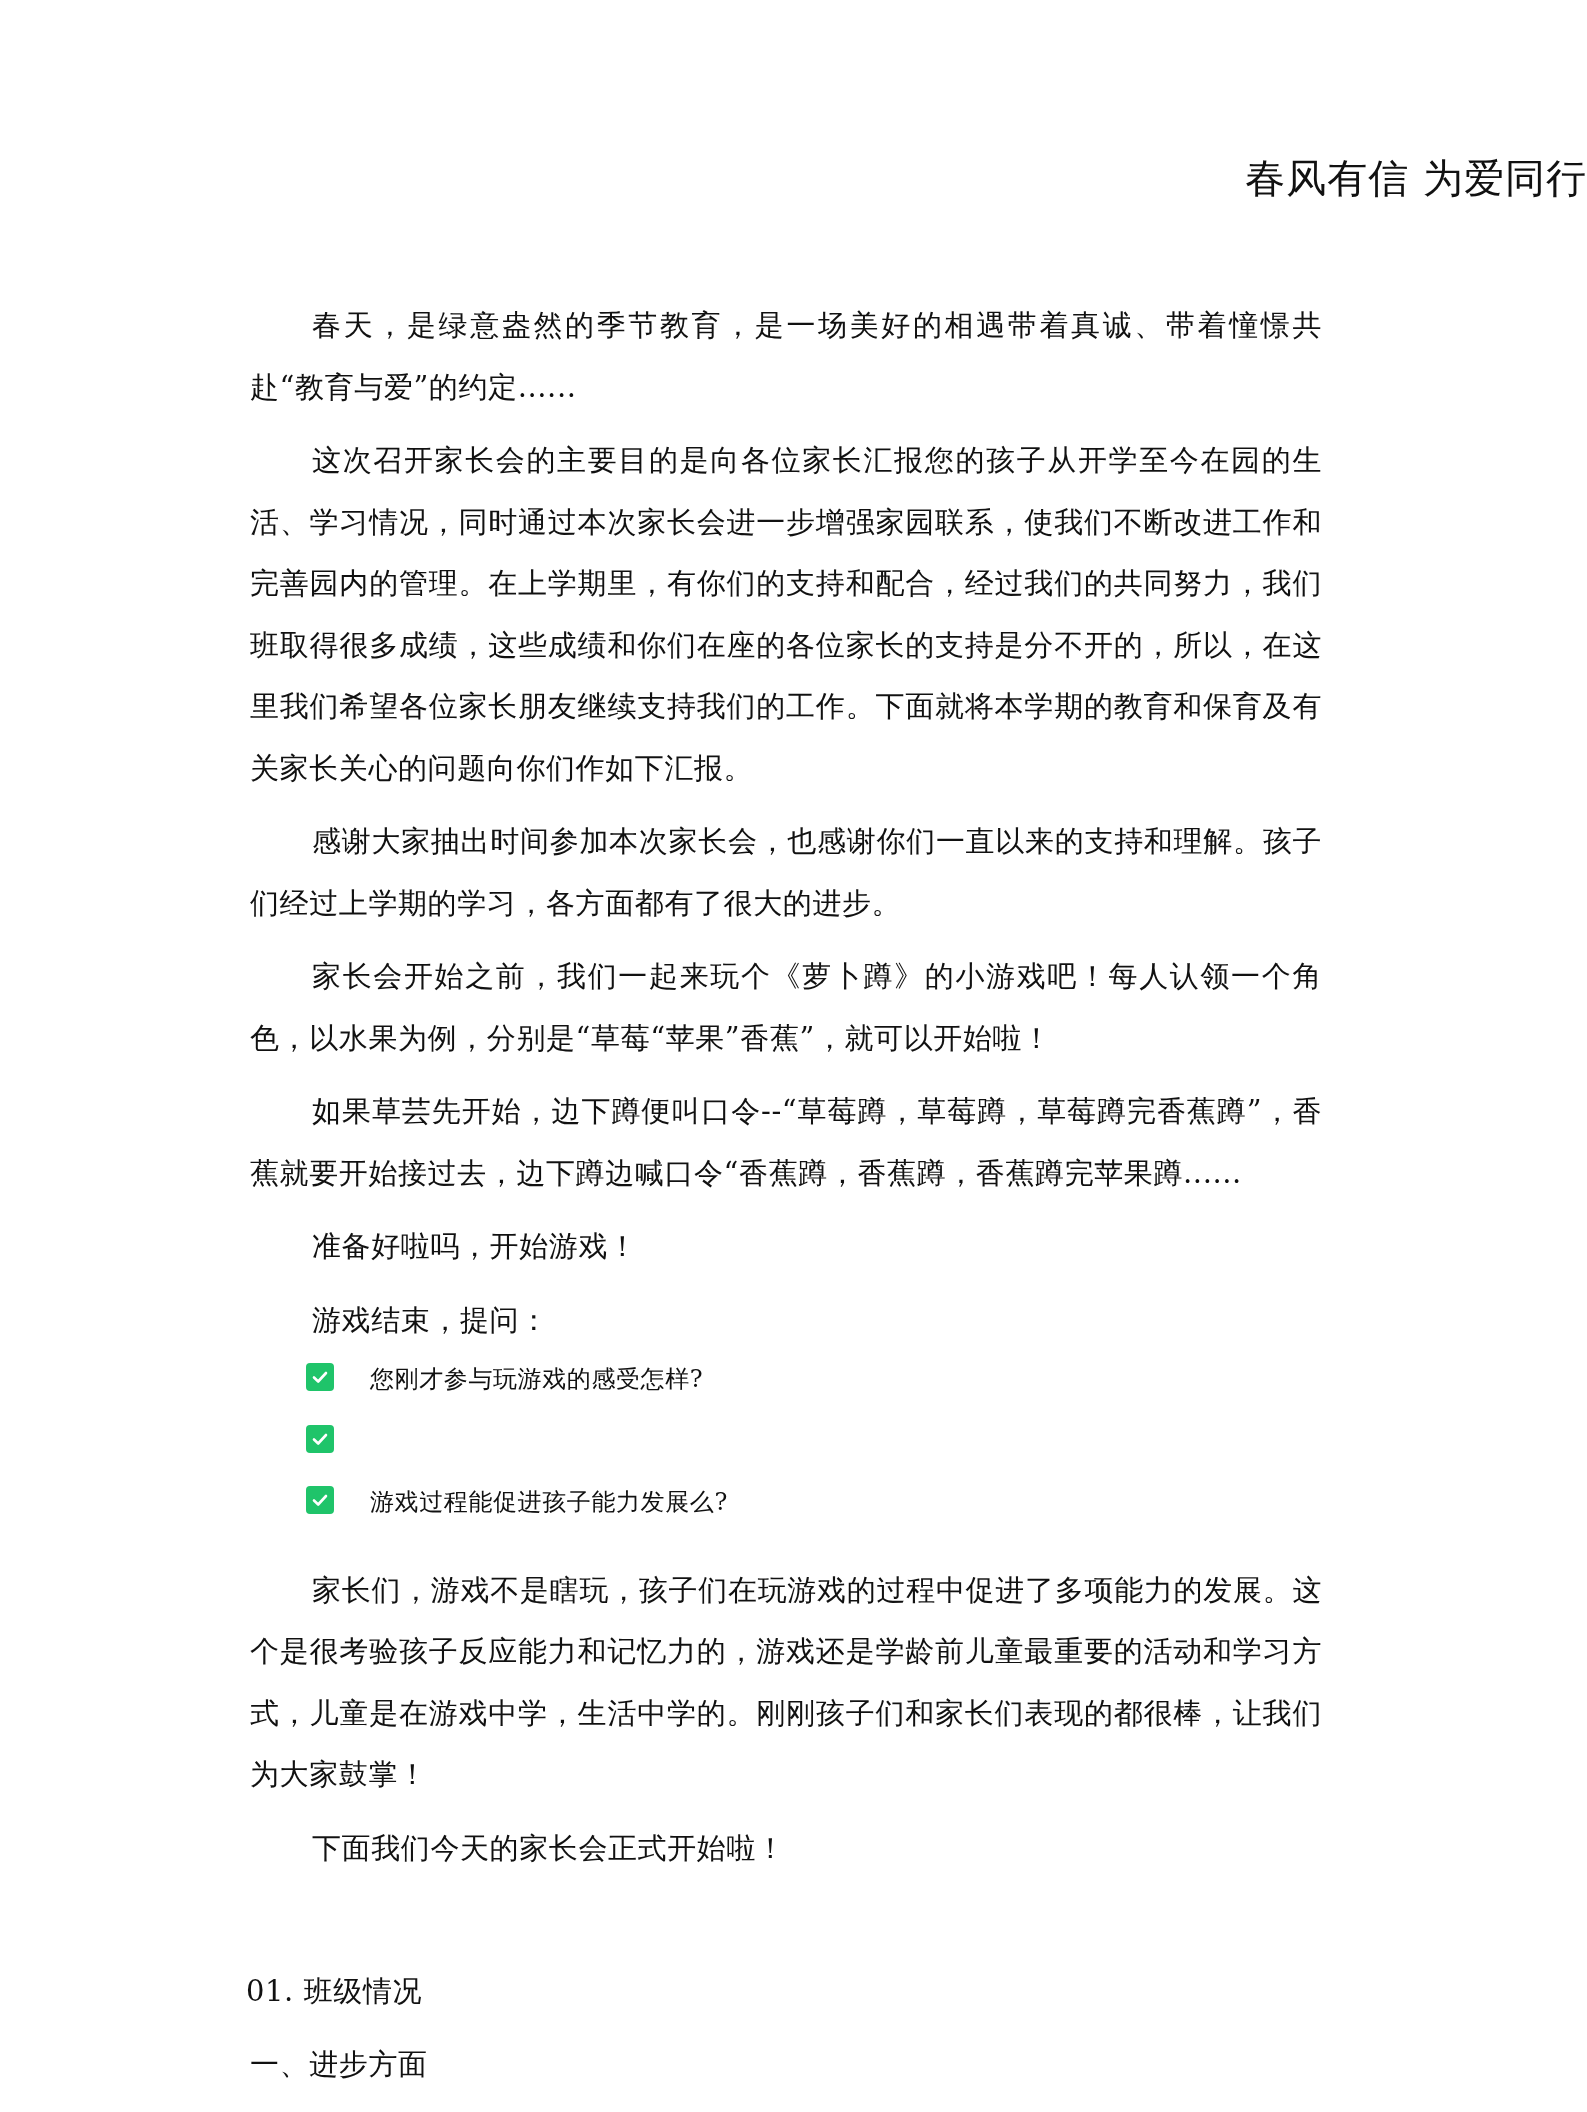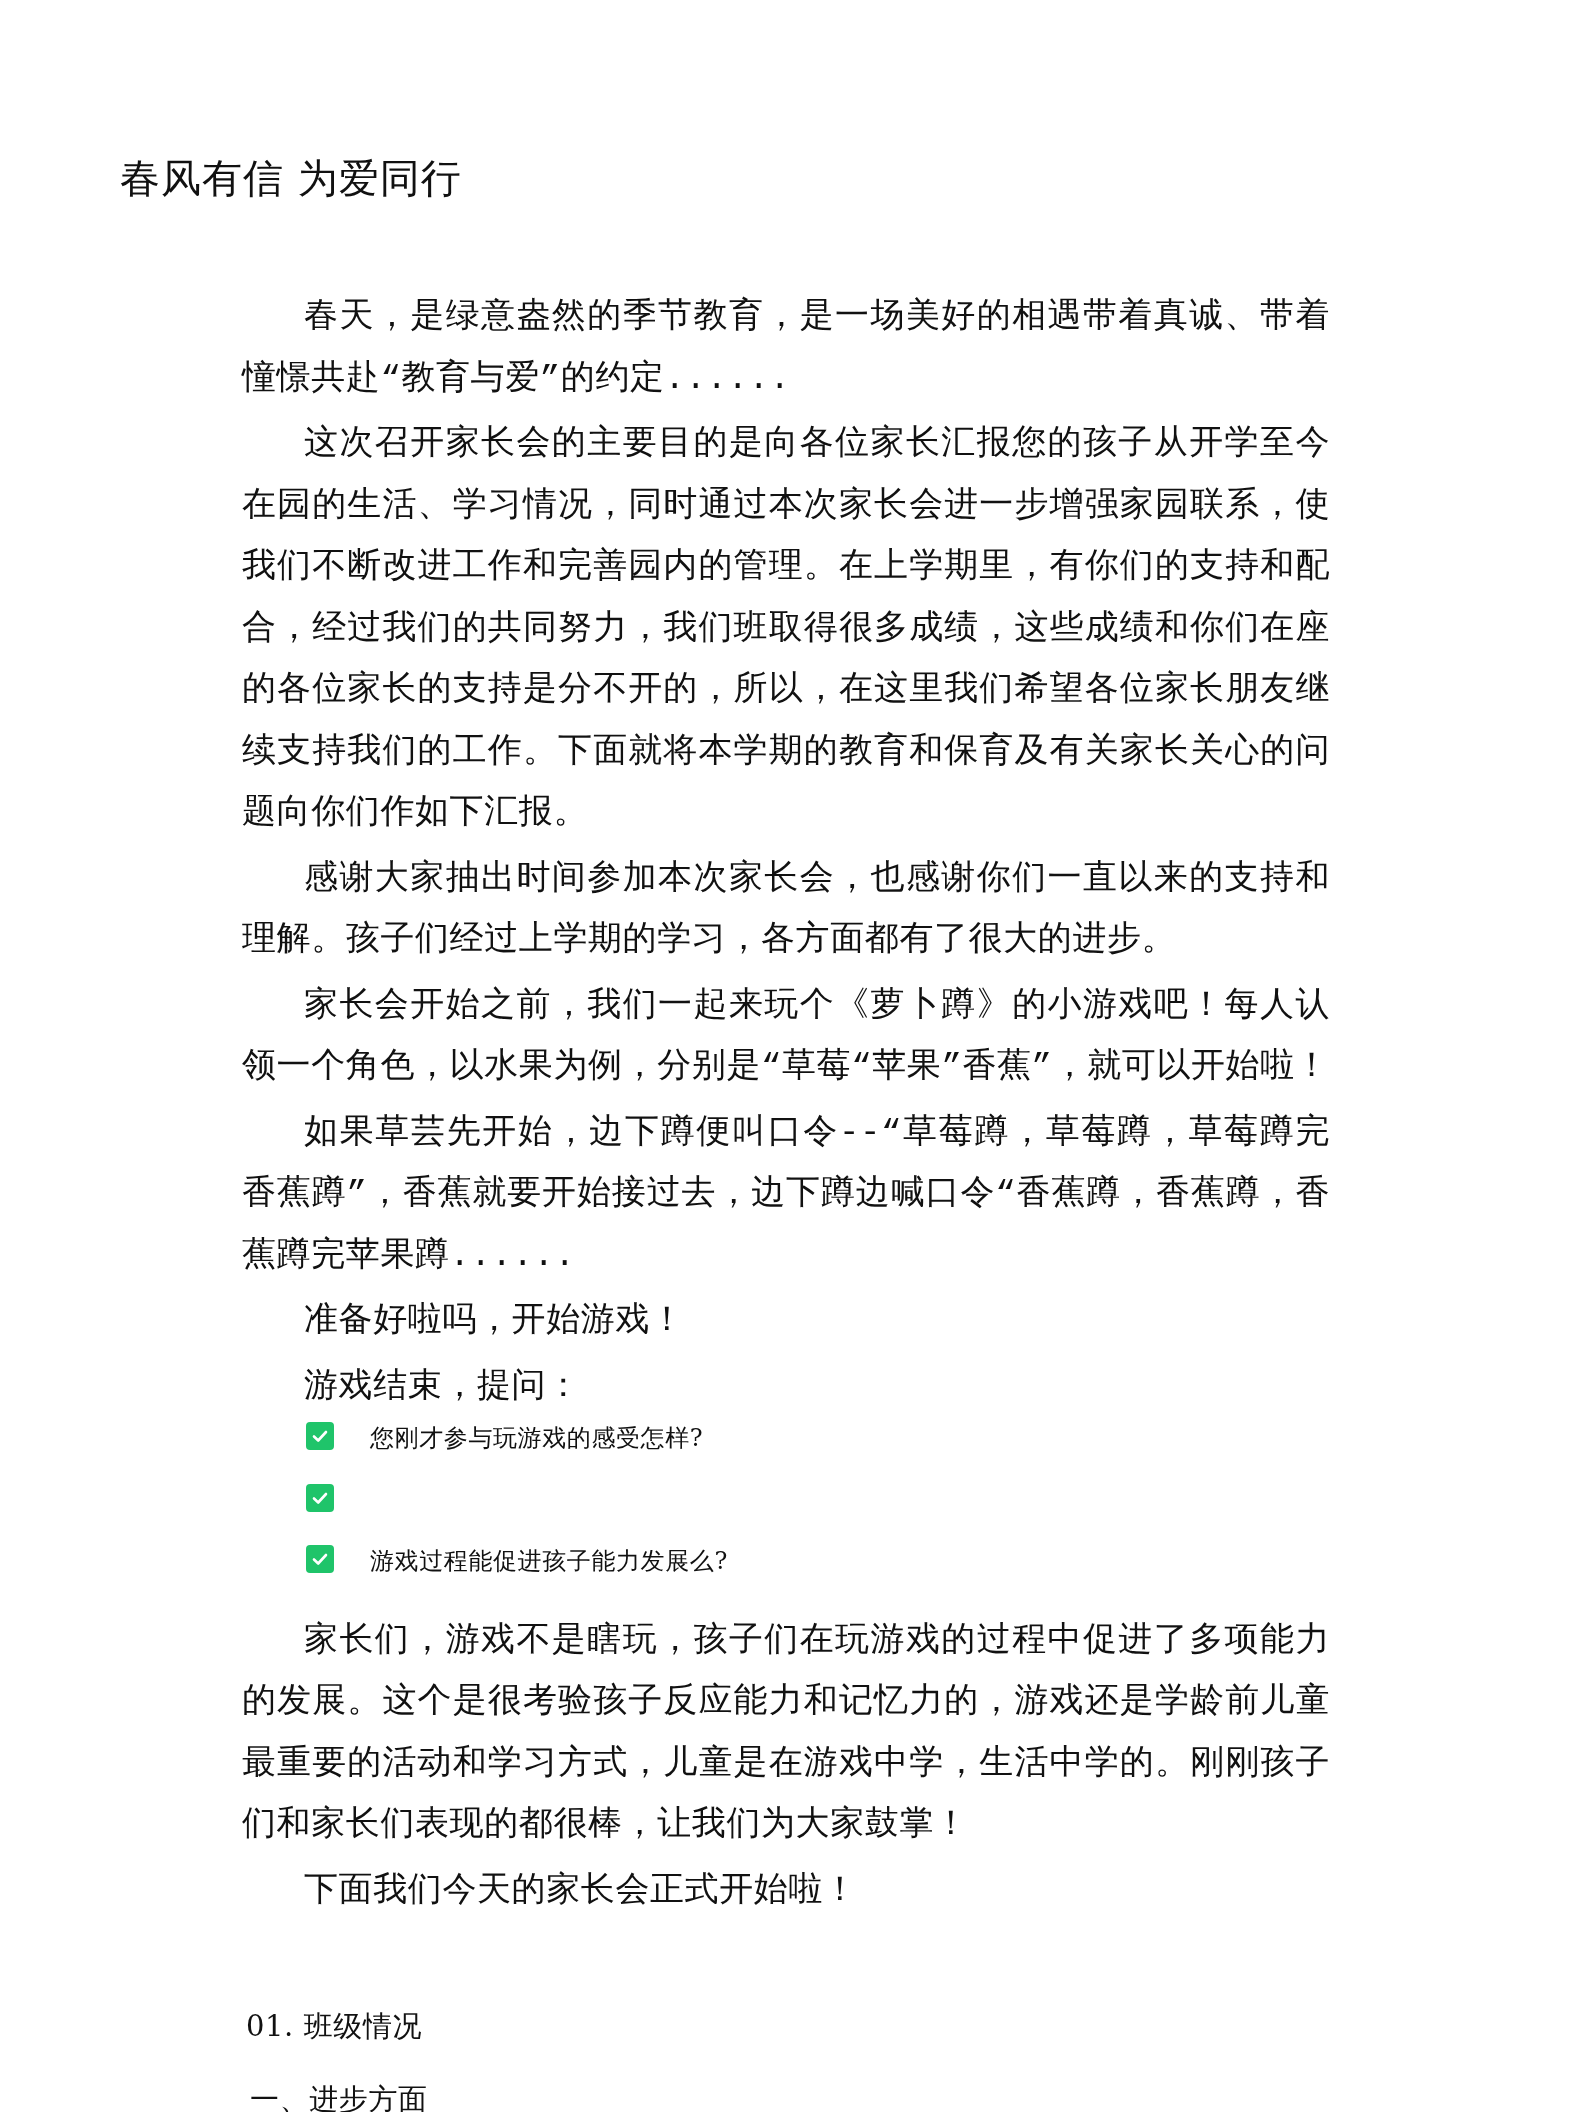--- a/index.html
+++ b/index.html
@@ -20,42 +20,41 @@
     left: 0;
     top: 0;
     width: 1587px;
     height: 2112px;
   }
   .title {
     position: absolute;
     left: 0;
     width: 1587px;
     top: 150px;
-    text-align: left;
+    text-align: right;
     font-size: 40px;
     line-height: 56px;
     letter-spacing: 1px;
     color: #111;
     padding-left: 120px;
     box-sizing: border-box;
   }
   .body-text {
     position: absolute;
     left: 238px;
     top: 283px;
     width: 1096px;
   }
   .para {
-    margin: 4px;
-    font-size: 34px;
+    margin: 12px;
+    font-size: 29px;
     line-height: 61.5px;
     text-align: justify;
     text-indent: 62px;
     letter-spacing: 0.6px;
-    font-family: Liberation Mono, monospace;
   }
   .check-item {
     display: flex;
     align-items: flex-start;
     height: 61.5px;
     padding-left: 68px;
     font-size: 24px;
     letter-spacing: 0.6px;
   }
   .check-box {

